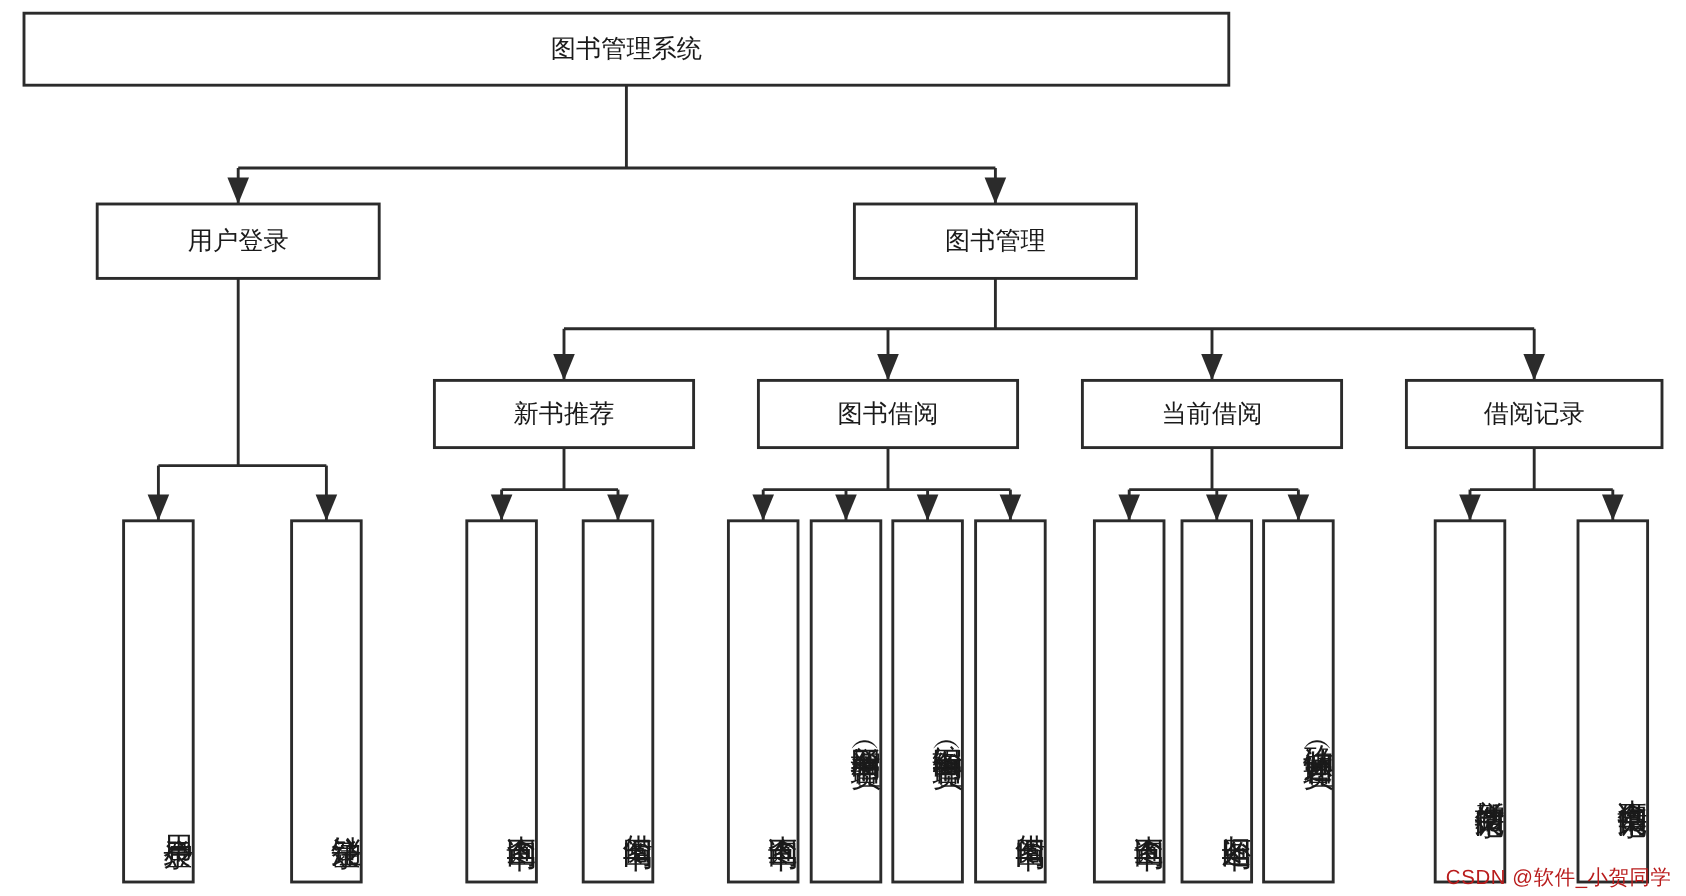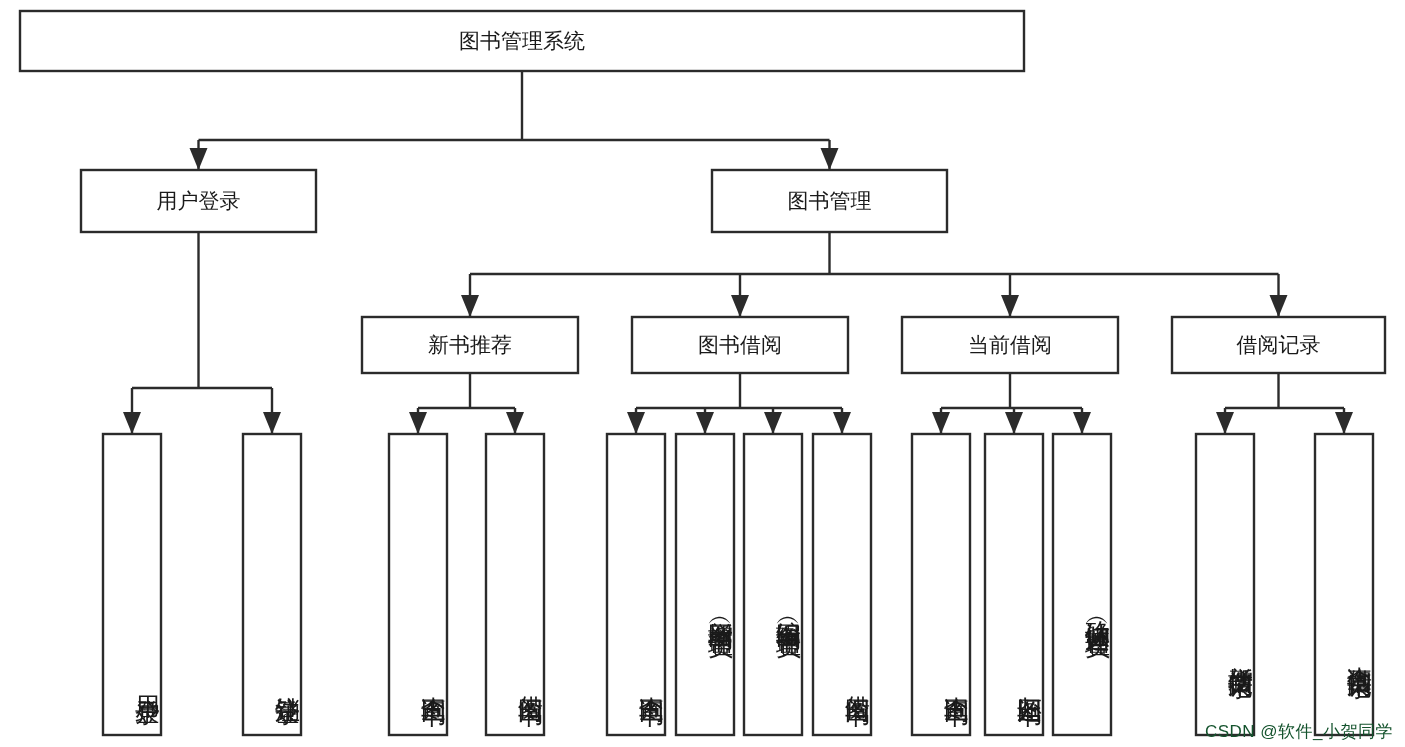--- a/index.html
+++ b/index.html
@@ -63,21 +63,21 @@
     display: flex;
     align-items: flex-start;
     justify-content: center;
   }
   .watermark {
     position: absolute;
     right: 12px;
     bottom: 4px;
     font-family: "Liberation Sans", "DejaVu Sans", sans-serif;
     font-size: 17px;
-    color: #14532d;
+    color: #b91c1c;
     letter-spacing: 0.5px;
     user-select: none;
   }
 </style>
 </head>
 <body>
 
 <div id="diagram-root">
 
   <svg class="canvas" viewBox="0 0 1405 747">

